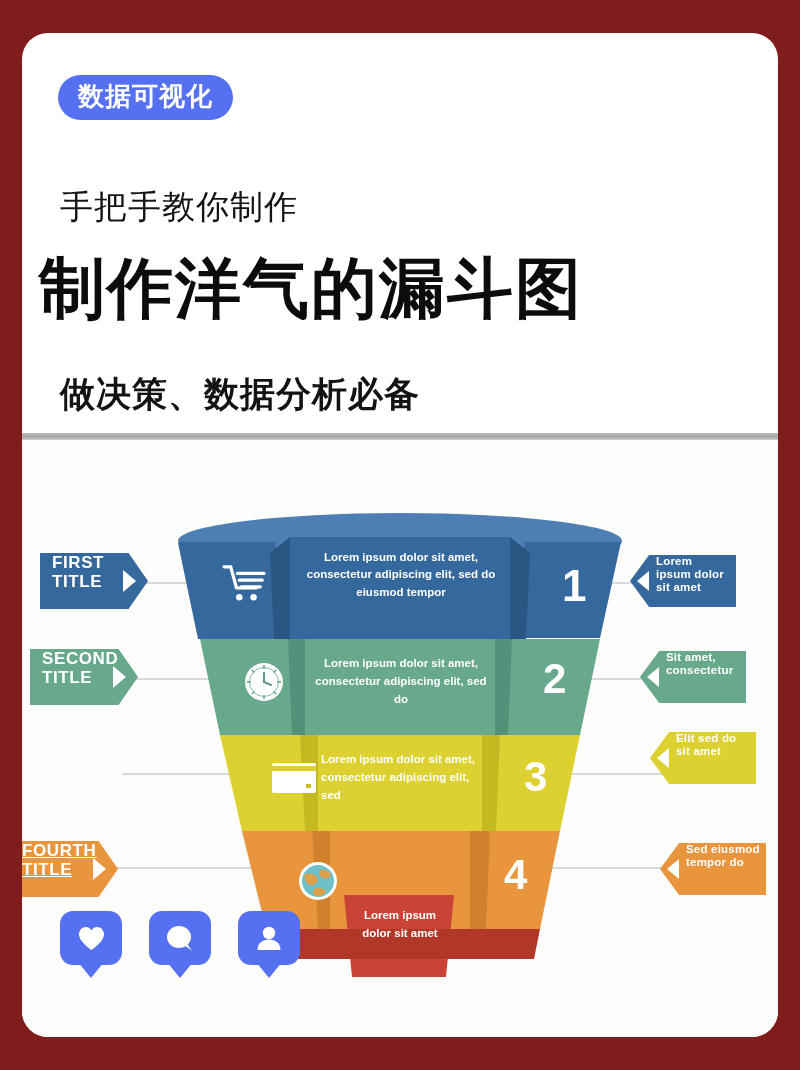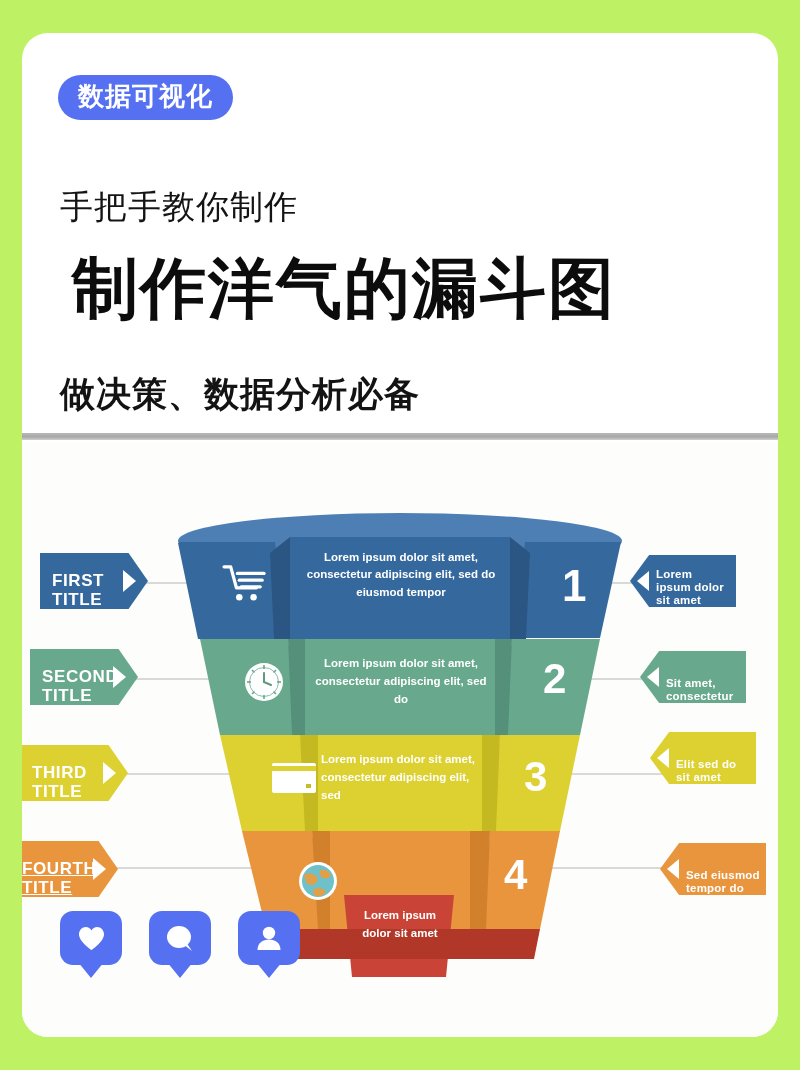--- a/index.html
+++ b/index.html
@@ -28,21 +28,21 @@
     padding: 7px 20px 9px 20px;
     font-size: 26px; font-weight: bold;
     letter-spacing: 1px; line-height: 1.1;
   }
   .eyebrow {
     position: absolute; left: 38px; top: 152px;
     font-size: 33px; font-weight: normal; color: #141414;
     letter-spacing: 1px;
   }
   .headline {
-    position: absolute; left: 50px; top: 220px;
+    position: absolute; left: 17px; top: 220px;
     font-size: 66px; font-weight: bold; color: #0c0c0c;
     letter-spacing: 2px; line-height: 1.08; text-align: right;
   }
   .subline {
     position: absolute; left: 38px; top: 338px;
     font-size: 35px; font-weight: bold; color: #131313;
     letter-spacing: 1px;
   }
   .divider {
     position: absolute; left: 0px; top: 400px;
@@ -64,21 +64,21 @@
   .connector.c2 { left: 110px; top: 235px; width: 560px; }
   .connector.c3 { left: 100px; top: 330px; width: 580px; }
   .connector.c4 { left: 90px;  top: 424px; width: 600px; }
 
   
   .funnel-svg { position: absolute; left: 0; top: 0; }
 
   
   .tag {
     position: absolute;
-    display: flex; align-items: flex-end;
+    display: flex; align-items: flex-start;
     color: #ffffff;
     font-weight: bold;
     line-height: 1.12;
   }
   .tag-left {
     width: 108px; height: 56px;
     padding-left: 12px;
     font-size: 17px; letter-spacing: 0.6px;
     clip-path: polygon(0 0, 82% 0, 100% 50%, 82% 100%, 0 100%);
   }
@@ -118,21 +118,21 @@
     width: 0; height: 0;
     border-left: 13px solid transparent;
     border-right: 13px solid transparent;
     border-top: 16px solid #5570F0;
   }
   .bubble svg { display: block; }
 </style>
 </head>
 <body>
 
-<div id="root" style="background: #bef264; padding-left: 12px;">
+<div id="root" style="background: #7f1d1d; padding-left: 12px;">
   <div class="card">
 
     <div class="badge" style="background: rgb(85, 112, 240);">数据可视化</div>
     <div class="eyebrow">手把手教你制作</div>
     <div class="headline">制作洋气的漏斗图</div>
     <div class="subline">做决策、数据分析必备</div>
     <div class="divider"></div>
 
     <div class="funnel-area">
       <div class="connector c1"></div>
@@ -249,24 +249,20 @@
       <div style="position:absolute;left:330px;top:464px;width:96px;color:#ffffff;font-size:11.5px;font-weight:bold;text-align:center;line-height:1.55;">Lorem ipsum dolor sit amet</div>
 
       <div class="tag tag-left" style="left: 18px; top: 110px; background: rgb(53, 105, 158);">
         <span>FIRST TITLE</span>
         <i class="chev"></i>
       </div>
       <div class="tag tag-left" style="left: 8px; top: 206px; background: rgb(104, 169, 142);">
         <span>SECOND TITLE</span>
         <i class="chev"></i>
       </div>
-      <div class="tag tag-left" style="left: -2px; top: 302px; background: rgb(221, 209, 50);">
-        <span>THIRD TITLE</span>
-        <i class="chev"></i>
-      </div>
       <div class="tag tag-left" style="left: -12px; top: 398px; background: rgb(232, 149, 61); text-decoration: underline;">
         <span>FOURTH TITLE</span>
         <i class="chev"></i>
       </div>
 
       <div class="tag tag-right" style="left: 608px; top: 112px; background: rgb(53, 105, 158);">
         <i class="chev"></i>
         <span>Lorem ipsum dolor sit amet</span>
       </div>
       <div class="tag tag-right" style="left: 618px; top: 208px; background: rgb(104, 169, 142);">

